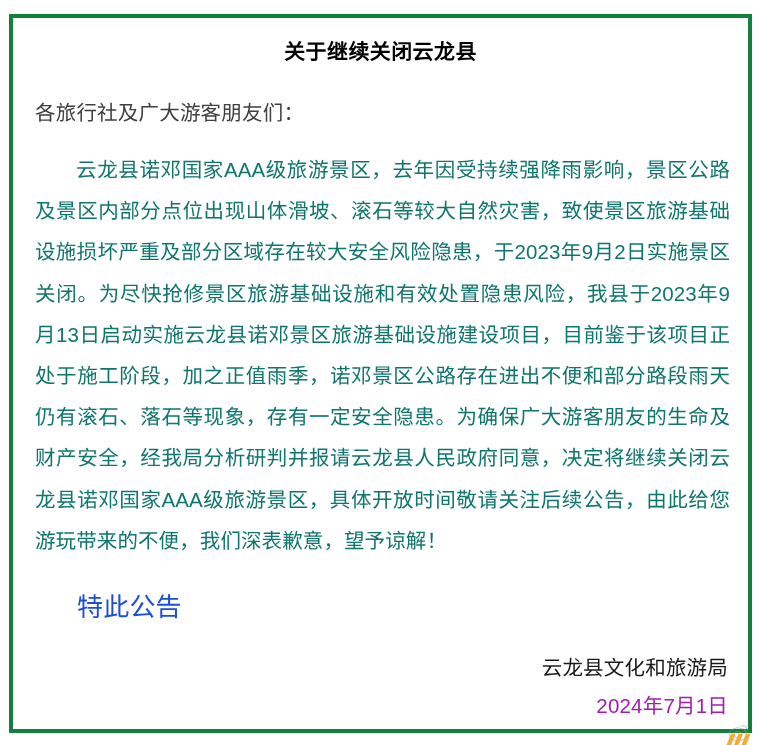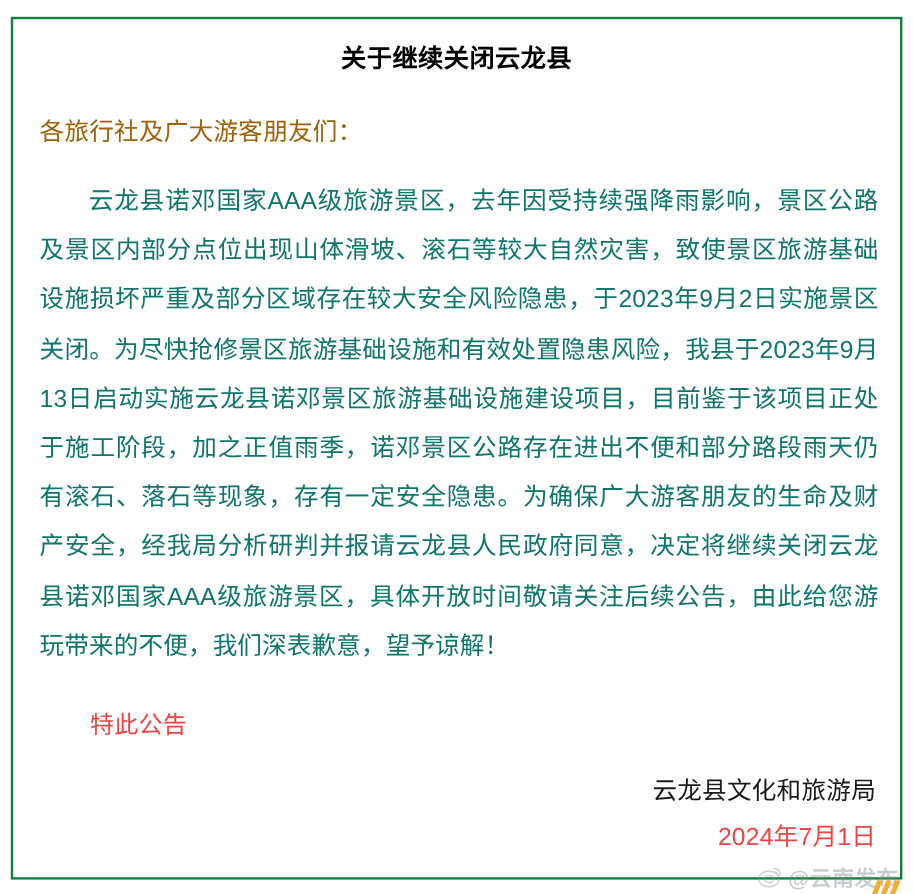--- a/index.html
+++ b/index.html
@@ -16,21 +16,21 @@
     position: relative;
   }
 
   .doc-frame {
     position: absolute;
     left: 9px;
     top: 14px;
     width: 743px;
     height: 719px;
     box-sizing: border-box;
-    border: 2px solid #15803d;
+    border: 4px solid #15803d;
     background: #ffffff;
   }
 
   .doc-inner {
     position: relative;
     width: 100%;
     height: 100%;
     box-sizing: border-box;
     padding: 0 12px;
   }
@@ -46,21 +46,21 @@
     color: #000000;
     letter-spacing: 0.4px;
     line-height: 39px;
     white-space: nowrap;
   }
 
   
   .salutation {
     margin-top: 25px;
     font-size: 20.5px;
-    color: #a16207;
+    color: #404040;
     line-height: 34px;
     padding-left: 10px;
     letter-spacing: 0.2px;
   }
 
   .body-para {
     margin-top: 19px;
     font-size: 20.5px;
     color: #0f766e;
     line-height: 41.2px;
@@ -68,43 +68,43 @@
     text-align-last: left;
     text-justify: inter-ideograph;
     padding-left: 10px;
     padding-right: 6px;
     text-indent: 41px;
     letter-spacing: 0.1px;
   }
 
   .notice-line {
     margin-top: 29px;
-    font-size: 20px;
-    color: #ef4444;
+    font-size: 26px;
+    color: #1d4ed8;
     line-height: 34px;
     padding-left: 52px;
     letter-spacing: 0.2px;
   }
 
   .signature-block {
     position: absolute;
     right: 20px;
-    bottom: 14px;
+    bottom: 4px;
     text-align: right;
   }
   .sign-org {
     font-size: 20.5px;
     color: #1a1a1a;
     line-height: 38px;
     letter-spacing: 0.2px;
     white-space: nowrap;
   }
   .sign-date {
     font-size: 20.5px;
-    color: #ef4444;
+    color: #a21caf;
     line-height: 38px;
     letter-spacing: 0.2px;
     white-space: nowrap;
   }
 
   
   .watermark {
     position: absolute;
     right: 12px;
     bottom: 2px;
@@ -163,20 +163,19 @@
   </div>
 </div>
 
 <div class="watermark">
   <svg class="wm-logo" viewBox="0 0 64 64" aria-hidden="true">
     <ellipse cx="30" cy="38" rx="26" ry="20" fill="none" stroke="#8b969b" stroke-width="4"></ellipse>
     <ellipse cx="30" cy="38" rx="12" ry="9" fill="none" stroke="#8b969b" stroke-width="4"></ellipse>
     <path d="M40 12 C52 10 60 18 58 28" fill="none" stroke="#8b969b" stroke-width="4" stroke-linecap="round"></path>
     <path d="M42 21 C49 20 53 24 52 29" fill="none" stroke="#8b969b" stroke-width="4" stroke-linecap="round"></path>
   </svg>
-  <span class="wm-text">@云南发布</span>
 </div>
 
 <svg class="wm-stripes" viewBox="0 0 40 22" aria-hidden="true">
   <path d="M4 22 L12 2 L18 2 L10 22 Z" fill="#f5a623"></path>
   <path d="M14 22 L22 2 L28 2 L20 22 Z" fill="#f5a623"></path>
   <path d="M24 22 L32 2 L38 2 L30 22 Z" fill="#f5a623"></path>
 </svg>
 
 </body></html>

